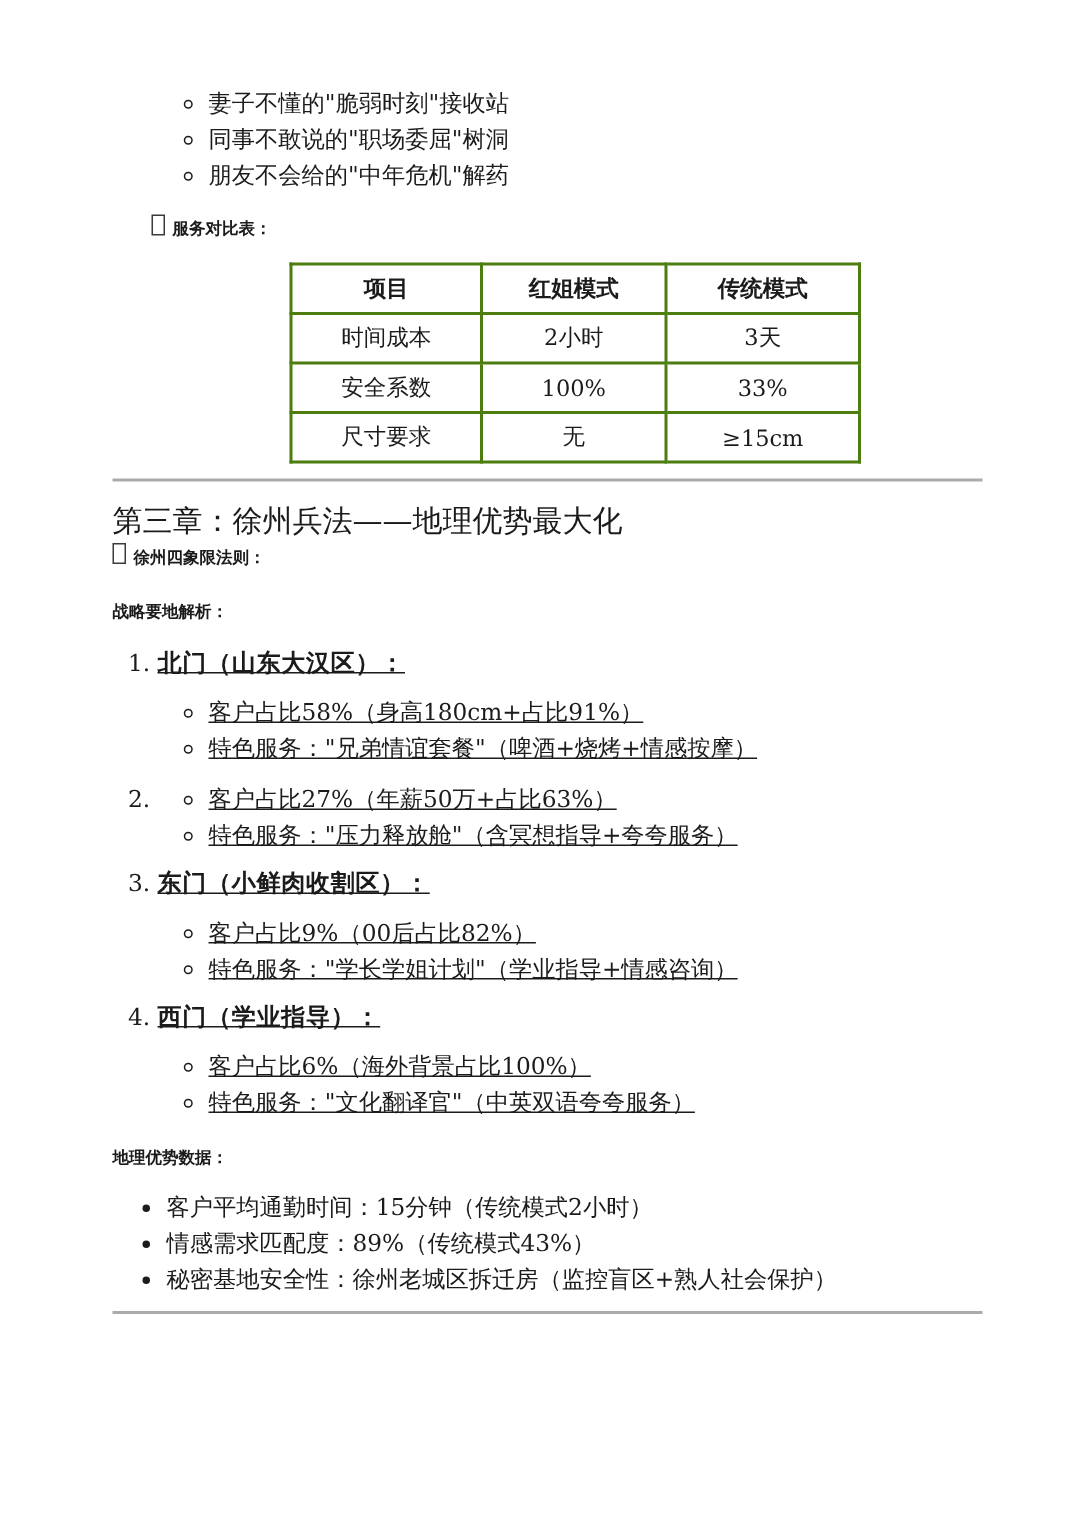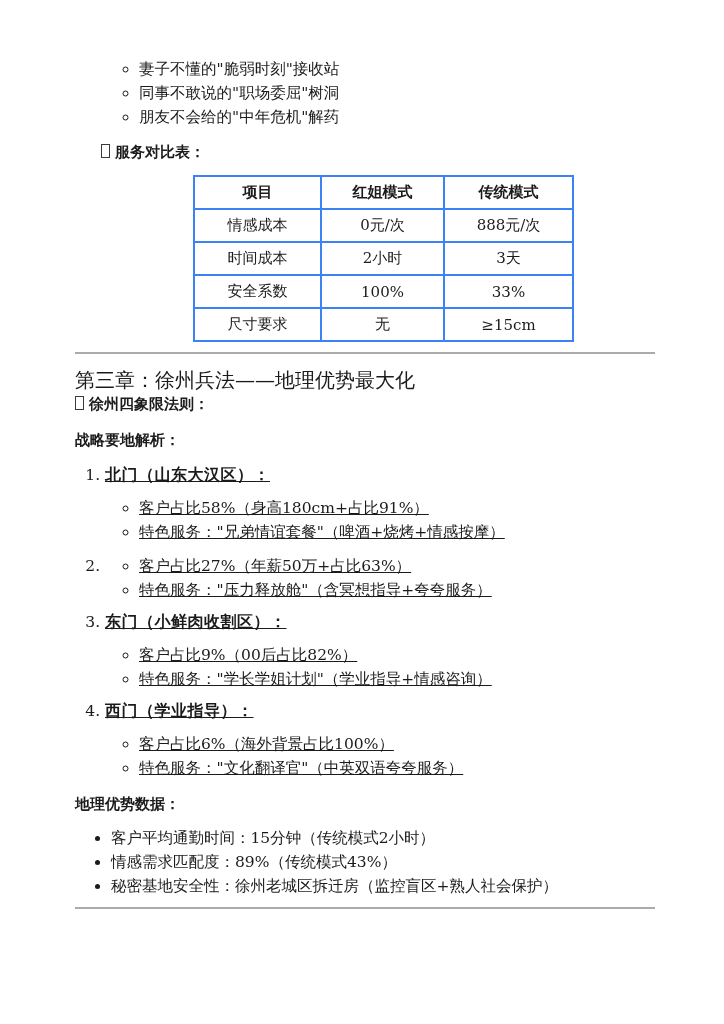--- a/index.html
+++ b/index.html
@@ -41,21 +41,21 @@
     text-decoration: underline;
   }
   ol.gate-list > li { margin-bottom: 9px; }
   .gate-title { font-weight: bold; font-size: 16px; letter-spacing: 0.5px; }
 
   
   .bold-label {
     font-weight: bold;
     margin: 0;
     line-height: 21px;
-    font-size: 15px;
+    font-size: 11px;
   }
   .comparison-label { margin: 13px 0 0 26px; }
   .strategy-label { margin-top: 15px; }
   .geo-label { margin-top: 14px; }
   h1.chapter-title {
     font-size: 20px;
     font-weight: normal;
     margin: 13px 0 0 0;
     line-height: 27px;
   }
@@ -72,21 +72,21 @@
 
   
   table.compare {
     border-collapse: collapse;
     table-layout: fixed;
     width: 379px;
     margin: 12px 0 0 118px;
     font-size: 15px;
   }
   table.compare th, table.compare td {
-    border: 2px solid #3b82f6;
+    border: 2px solid #4d7c0f;
     text-align: center;
     vertical-align: middle;
     height: 31px;
     padding: 0 4px;
   }
   table.compare th { font-weight: bold; }
   col.c1 { width: 127px; }
   col.c2 { width: 123px; }
   col.c3 { width: 129px; }
 
@@ -119,25 +119,20 @@
         <col class="c3">
       </colgroup>
     <thead>
       <tr>
         <th>项目</th>
         <th>红姐模式</th>
         <th>传统模式</th>
       </tr>
     </thead>
     <tbody>
-      <tr>
-        <td>情感成本</td>
-        <td>0元/次</td>
-        <td>888元/次</td>
-      </tr>
       <tr>
         <td>时间成本</td>
         <td>2小时</td>
         <td>3天</td>
       </tr>
       <tr>
         <td>安全系数</td>
         <td>100%</td>
         <td>33%</td>
       </tr>

